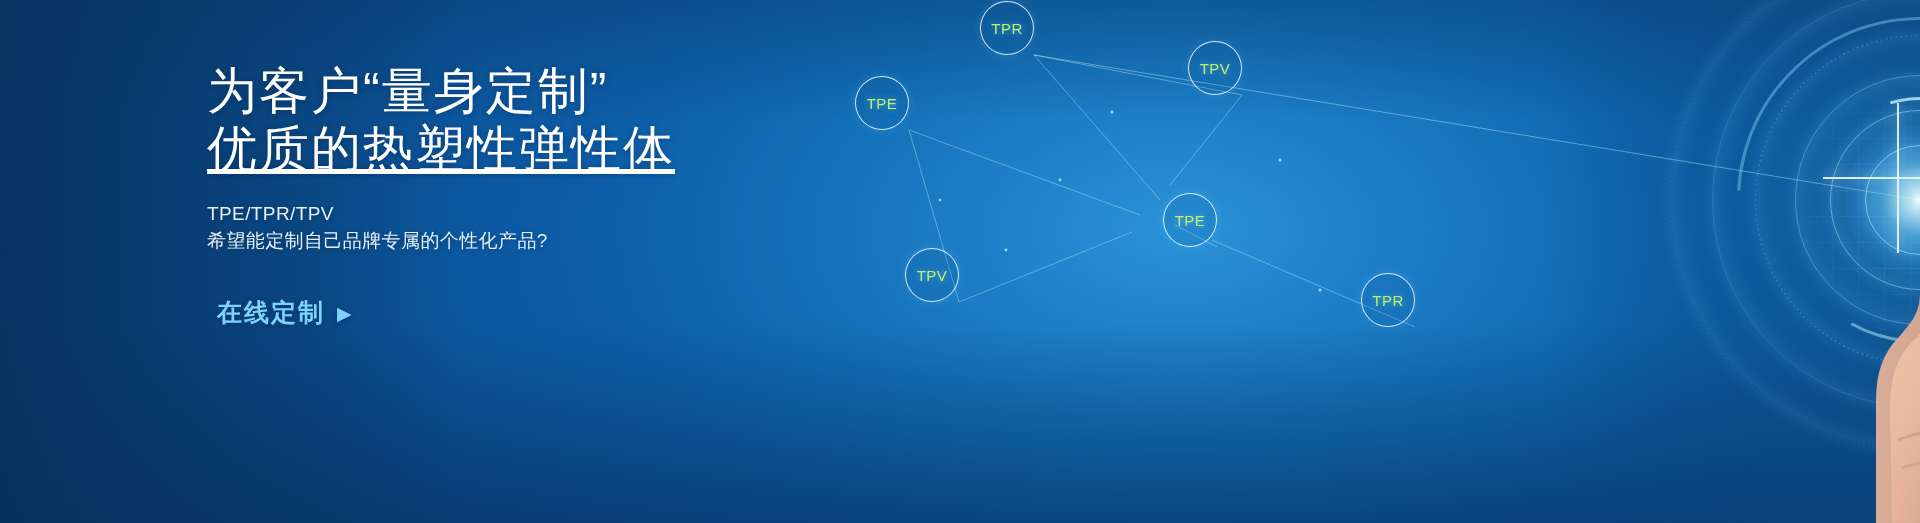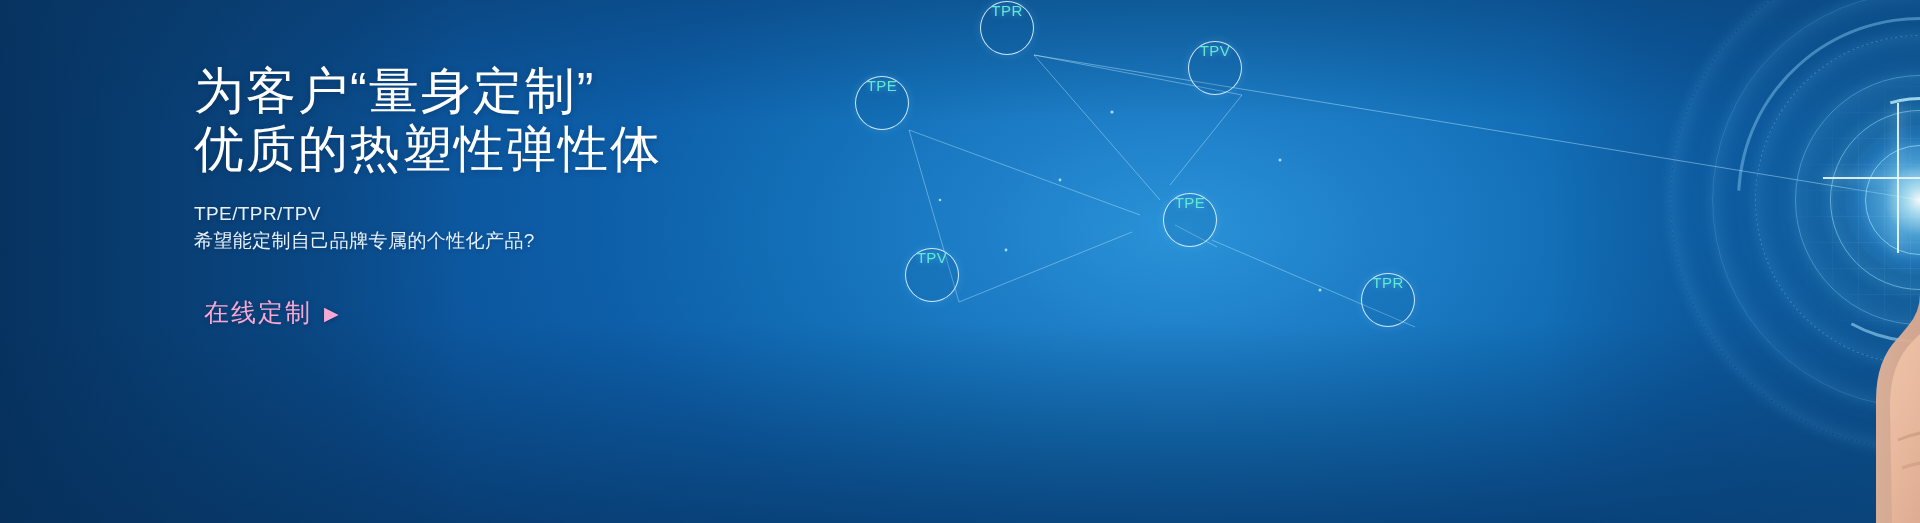--- a/index.html
+++ b/index.html
@@ -27,46 +27,46 @@
   .bg-top-dark{
     position:absolute;left:0;top:0;width:100%;height:120px;
     background:linear-gradient(180deg,rgba(8,52,96,.35) 0%,rgba(8,52,96,0) 100%);
   }
   .bg-right-fade{
     position:absolute;right:0;top:0;width:380px;height:100%;
     background:linear-gradient(270deg,rgba(10,70,124,.85) 0%,rgba(12,80,136,0) 100%);
   }
 
   
-  .copy{position:absolute;left:194px;top:62px;width:760px;z-index:40;}
+  .copy{position:absolute;left:207px;top:62px;width:760px;z-index:40;}
   .headline{
     color:#ffffff;
     font-size:50px;
     line-height:58px;
     font-weight:400;
     letter-spacing:2px;
     text-shadow:0 1px 6px rgba(0,30,70,.35);
     white-space:nowrap;
   }
-  .headline .l2{display:block;}
+  .headline .l2{display:block;text-decoration:underline;}
   .sub{
     margin-top:22px;
     color:#e6f1fb;
     font-size:19px;
     line-height:27px;
     letter-spacing:.4px;
     text-shadow:0 1px 4px rgba(0,30,70,.35);
   }
   .sub div{white-space:nowrap;}
   .cta{
     display:inline-flex;align-items:center;gap:12px;
     margin-top:42px;margin-left:10px;
-    color:#f9a8d4;font-size:25px;letter-spacing:2px;
+    color:#7dd3fc;font-size:25px;letter-spacing:2px;
     text-shadow:0 1px 5px rgba(0,30,70,.4);
-    cursor:pointer;user-select:none;
+    cursor:pointer;user-select:none;font-weight:bold;
   }
   .cta .arrow{font-size:19px;line-height:1;position:relative;top:1px;}
 
   
   .tech{position:absolute;left:760px;top:0;width:1160px;height:523px;z-index:20;}
 
   .halo{
     position:absolute;left:1160px;top:200px;width:640px;height:640px;
     transform:translate(-50%,-50%);
     border-radius:50%;
@@ -121,22 +121,22 @@
     background-size:26px 26px;
     -webkit-mask-image:radial-gradient(circle at 50% 50%,#000 30%,transparent 72%);
     mask-image:radial-gradient(circle at 50% 50%,#000 30%,transparent 72%);
   }
 
   .net{position:absolute;inset:0;pointer-events:none;}
 
   .badge{
     position:absolute;width:54px;height:54px;border-radius:50%;
     border:1.6px solid rgba(225,245,255,.92);
-    color:#5eead4;font-size:15px;letter-spacing:.5px;
-    display:flex;align-items:flex-start;justify-content:center;
+    color:#bef264;font-size:15px;letter-spacing:.5px;
+    display:flex;align-items:center;justify-content:center;
     background:rgba(14,84,150,.16);
     text-shadow:0 0 6px rgba(120,200,255,.6);
     box-shadow:0 0 10px rgba(120,200,255,.22);
     cursor:pointer;z-index:30;
   }
 
   
   .hand{position:absolute;left:1020px;top:150px;width:260px;height:373px;z-index:25;}
 </style>
 </head>

